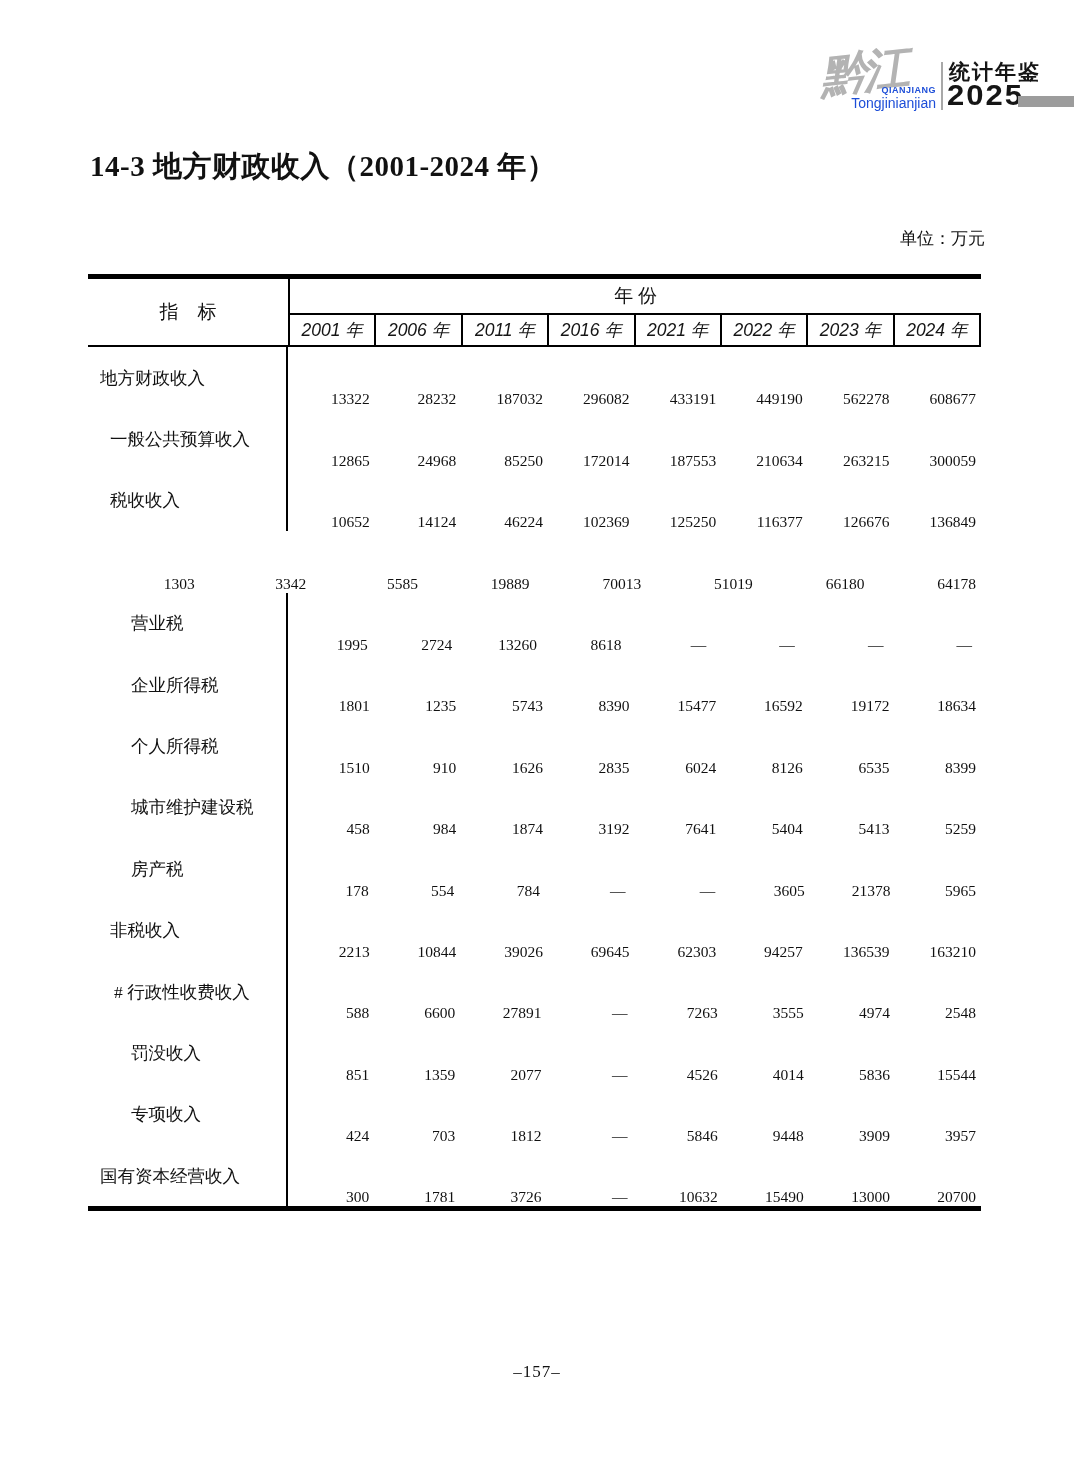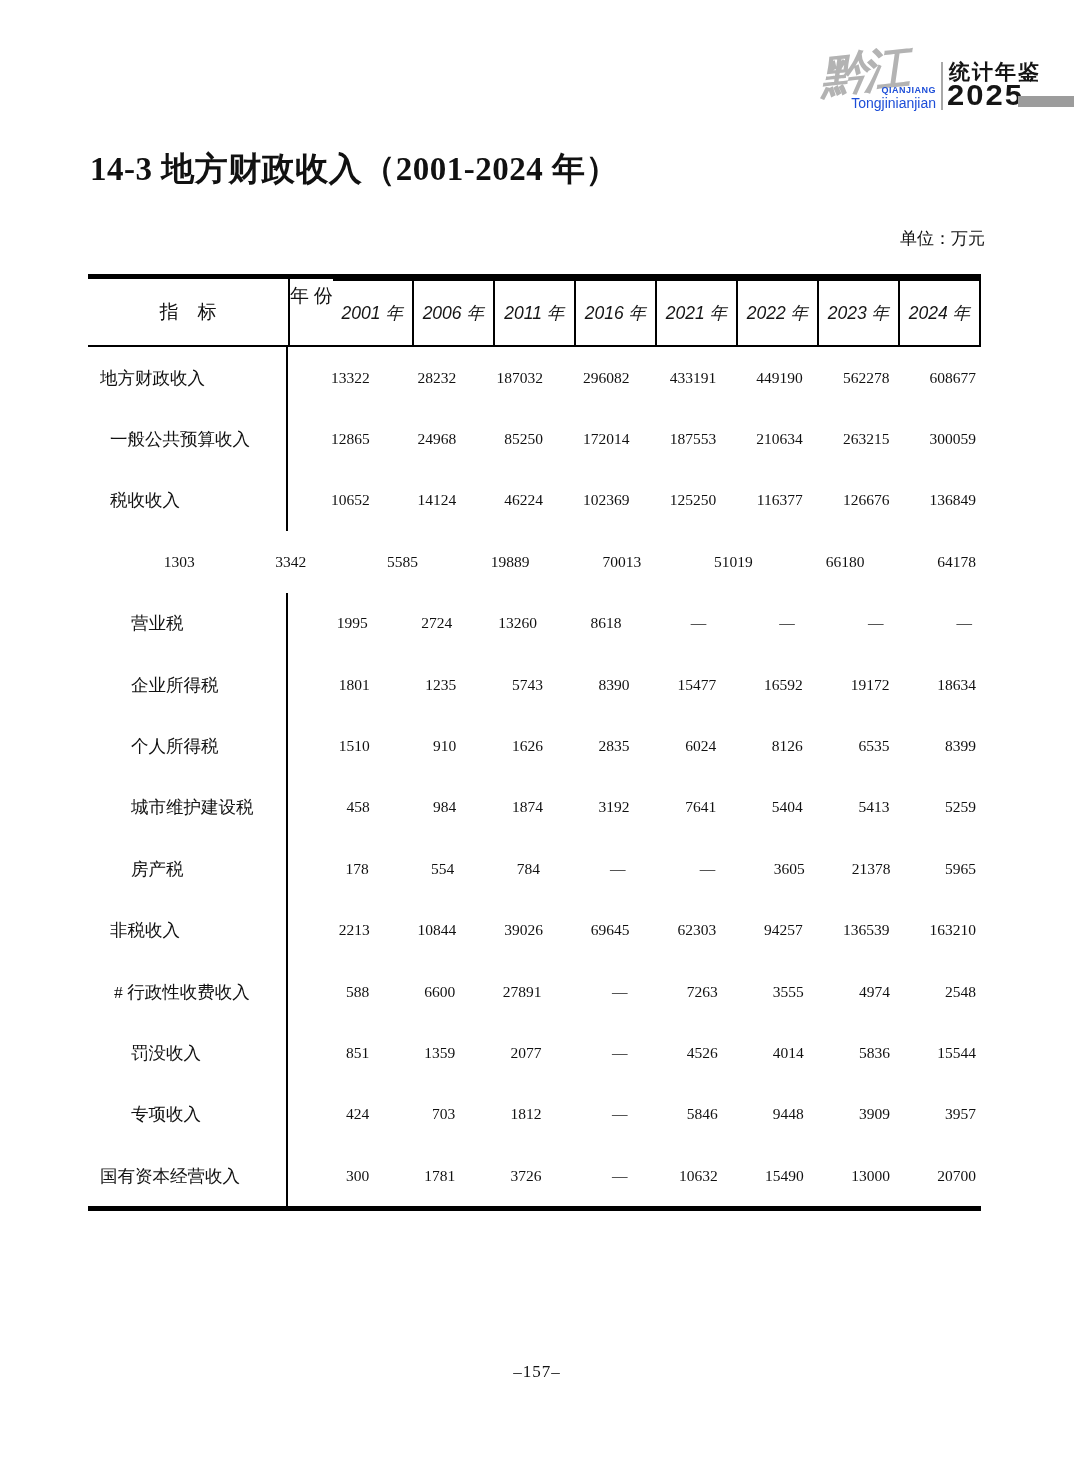--- a/index.html
+++ b/index.html
@@ -21,51 +21,51 @@
   .logo-pinyin .l2 { font-size:14px; }
   .logo-divider { position:absolute; left:121px; top:16px; width:2px; height:48px; background:#a8a8a8; }
   .logo-cn { position:absolute; left:129px; top:12px; font-size:21px; font-weight:bold;
     font-family:"Liberation Sans", sans-serif; letter-spacing:2px; color:#151515; }
   .logo-year { position:absolute; left:127px; top:32px; font-size:31px; font-weight:900;
     font-family:"Liberation Sans", sans-serif; letter-spacing:2px; color:#151515; transform:scaleY(0.95); transform-origin:top left; }
   .logo-bar { position:absolute; left:198px; top:50px; width:56px; height:11px; background:#9c9c9c; }
 
   
   .title {
-    position:absolute; left:90px; top:147px; font-size:33px; font-weight:bold;
+    position:absolute; left:90px; top:147px; font-size:29px; font-weight:bold;
     letter-spacing:0.5px; font-family:"Liberation Serif", serif;
   }
   .unit { position:absolute; right:89px; top:227px; font-size:17px; }
 
   
   .stat-table {
     position:absolute; left:88px; top:255px; width:893px;
     border-top:5px solid #000; border-bottom:5px solid #000;margin-top:19px;
   }
   .thead { display:flex; height:66px; border-bottom:2px solid #000; }
   .ind-head {
     width:200px; border-right:2px solid #000;
     display:flex; align-items:center; justify-content:center; font-size:19px;
   }
-  .year-head { flex:1; display:flex; flex-direction:row; min-width:0; }
+  .year-head { flex:1; display:flex; flex-direction:column; min-width:0; }
   .year-group { height:34px; display:flex; align-items:center; justify-content:center; font-size:19px; }
   .year-cells { flex:1; display:flex; border-top:2px solid #000; }
   .year-cell {
     flex:1; display:flex; align-items:center; justify-content:center;
     font-family:"Liberation Sans", sans-serif; font-size:17.5px; color:#151515;
     border-right:2px solid #000; min-width:0;font-style:italic;
   }
 
   .tbody { }
   .trow { height:61.4px; display:flex; }
   .rlabel {
     width:200px; border-right:2px solid #000; box-sizing:border-box;
     display:flex; align-items:center; font-size:17.5px; white-space:nowrap;
   }
-  .cells { flex:1; display:flex; min-width:0; }
+  .cells { flex:1; display:flex; min-width:0;align-items:flex-end; }
   .tcell {
     flex:1; display:flex; align-items:center; justify-content:flex-end;
     padding-right:5px; font-size:15.5px; box-sizing:border-box; min-width:0;
   }
   .tcell.dash { padding-right:9px; }
 
   .page-number { position:absolute; left:0; right:0; top:1362px; text-align:center; font-size:17px; letter-spacing:1px; }
 </style>
 </head>
 <body>

